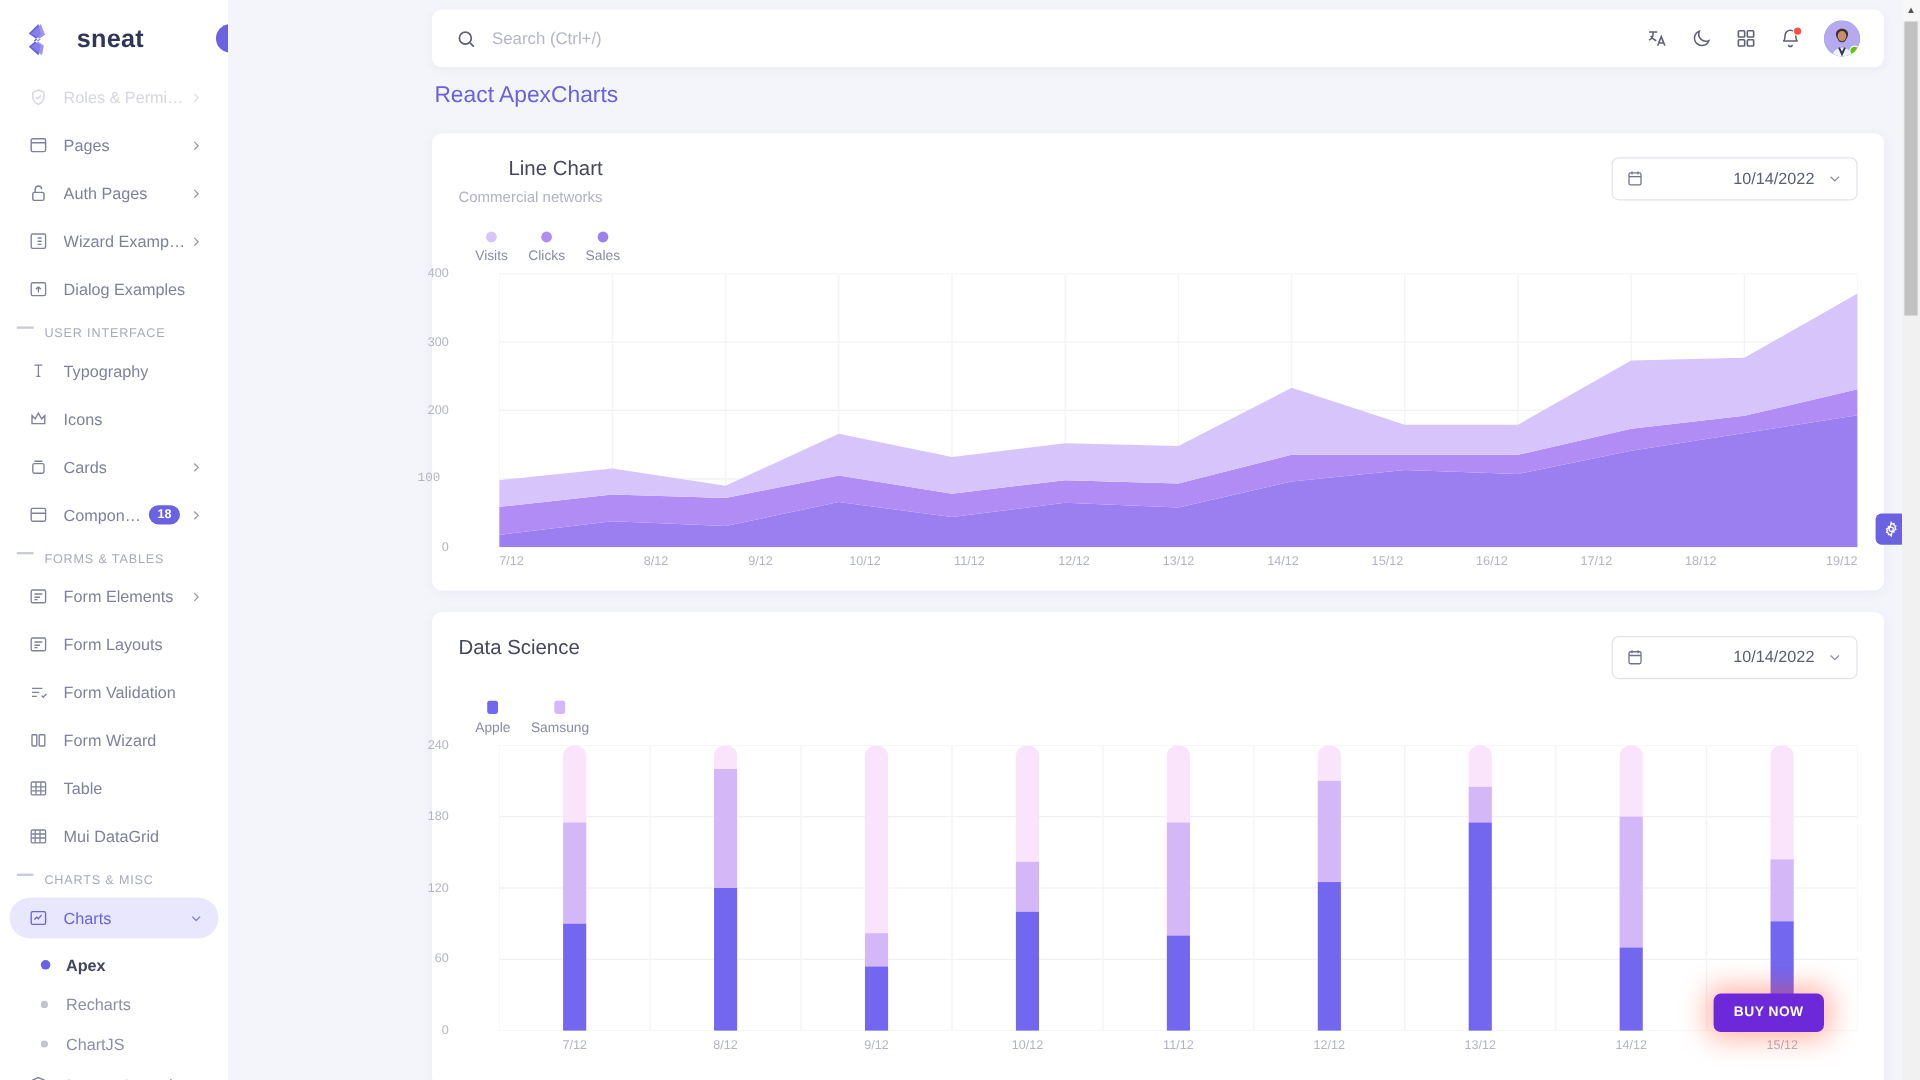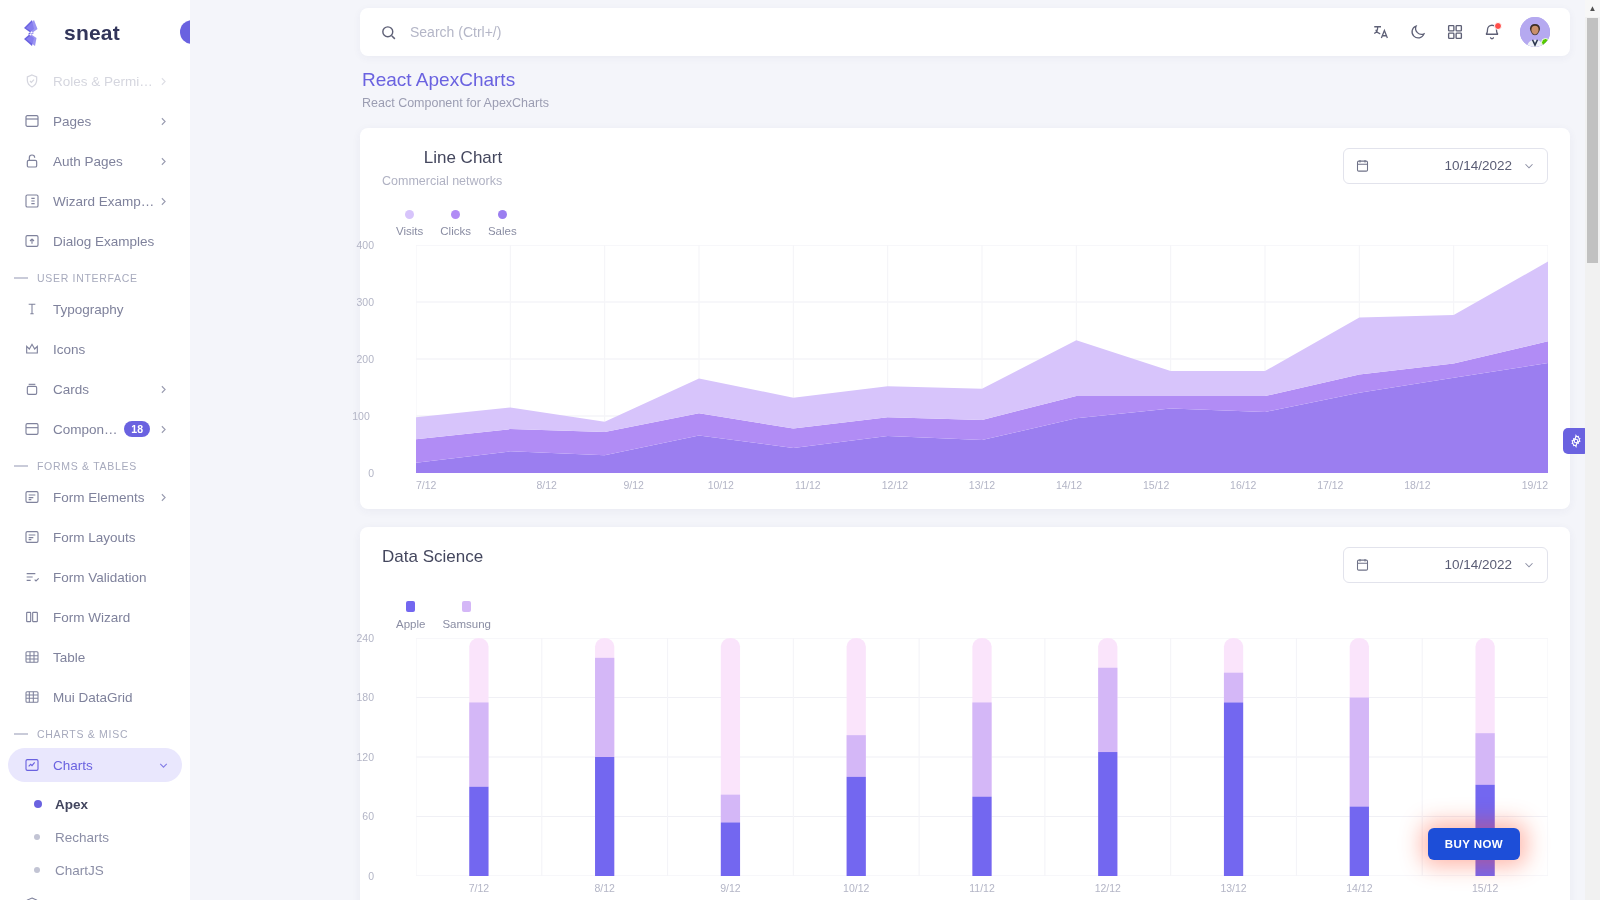--- a/index.html
+++ b/index.html
@@ -43,21 +43,21 @@
     display:flex; align-items:center; justify-content:center;
     flex: 0 0 20px;
   }
   .nav-item .label { flex: 1; white-space: nowrap; overflow: hidden; text-overflow: ellipsis; }
   .nav-item .chev { opacity:.8; display:flex; align-items:center;}
   .nav-item.faded { opacity: .33; }
   .nav-item.active {
     background: #e9e7fd; color: #6a62e0; font-weight: 500;
   }
   .sec {
-    display: flex; align-items: center;
+    display: flex; align-items: flex-start;
     margin: 14px 0 8px 0; padding-left: 6px;
     font-size: 10.5px; letter-spacing: .7px;
     color: #a7aabd; text-transform: uppercase;
   }
   .sec .dash { width: 14px; height: 1.5px; background:#c9cbd9; margin-right: 9px; }
   .badge {
     background: #6a62e0; color: #fff; font-size: 10.5px; font-weight:700;
     border-radius: 9px; padding: 2px 7px; margin-right: 7px; line-height: 1.2;
   }
   .sub-item {
@@ -143,21 +143,21 @@
   }
   .xlab { font-size:10.5px; color:#b3b5c6; text-align:center; }
 
   .fab-settings{
     position:absolute; right:11px; top:428px;
     width:26px;height:26px;border-radius:5px;background:#6a62e0;
     display:flex;align-items:center;justify-content:center;color:#fff;cursor:pointer;z-index:30;
   }
   .buynow{
     position:absolute; right:80px; bottom:40px;
-    background:#1d4ed8;color:#fff;font-size:11.5px;font-weight:700;letter-spacing:.4px;
+    background:#6d28d9;color:#fff;font-size:11.5px;font-weight:700;letter-spacing:.4px;
     padding:10px 17px;border-radius:6px;cursor:pointer;
     box-shadow:0 0 22px 6px rgba(255,62,29,.38);
     z-index:30;
   }
   .scrollbar{
     position:absolute; right:0; top:0; width:15px; height:900px;
     background:#f1f1f1; z-index:35;
   }
   .scrollbar .arrow{height:17px;display:flex;align-items:center;justify-content:center;color:#505050;font-size:8px;background:#f7f7f7;}
   .scrollbar .thumb{position:absolute;top:18px;left:2px;width:11px;height:245px;background:#c1c1c1;border-radius:0;}
@@ -462,21 +462,20 @@
           <path d="M7 30c.6-5 4-7.2 8-7.2S22.4 25 23 30z" fill="#eef1f7"></path>
           <path d="M13.2 22.4L15 26l1.8-3.6 1.4.6L15 30l-3.2-7z" fill="#2f3a52"></path>
         </svg>
         <span class="dot-green"></span>
       </span>
     </div>
   </div>
 
   <div class="page-head">
     <div class="page-title">React ApexCharts</div>
-    <div class="page-sub">React Component for ApexCharts</div>
   </div>
 
   <div class="card">
     <div class="card-head">
       <div>
         <div class="card-title">Line Chart</div>
         <div class="card-sub">Commercial networks</div>
       </div>
       <div class="datepick">
         <span style="display:flex;color:#6f7288;">
@@ -505,21 +504,21 @@
       </div>
       <div class="li">
         <span class="sw" id="lg2" style="background: rgb(155, 126, 240);"></span>
         <span>Sales</span>
       </div>
     </div>
 
     <div class="plot" style="height:250px;padding-left:34px;">
       <div id="area-y">
           <div class="ylab" style="top: 228px; left: 0px; right: auto; transform: translate(-100%, -50%); margin-right: 0px; padding-right: 8px; width: 34px; text-align: right; position: absolute;">0</div>
-          <div class="ylab" style="top: 171px; left: 0px; right: auto; transform: translate(-100%, -50%); margin-right: 0px; padding-right: 8px; width: 34px; text-align: center; position: absolute;">100</div>
+          <div class="ylab" style="top: 171px; left: 0px; right: auto; transform: translate(-100%, -50%); margin-right: 0px; padding-right: 8px; width: 34px; text-align: left; position: absolute; font-family: Liberation Mono, monospace;">100</div>
           <div class="ylab" style="top: 114px; left: 0px; right: auto; transform: translate(-100%, -50%); margin-right: 0px; padding-right: 8px; width: 34px; text-align: right; position: absolute;">200</div>
           <div class="ylab" style="top: 57px; left: 0px; right: auto; transform: translate(-100%, -50%); margin-right: 0px; padding-right: 8px; width: 34px; text-align: right; position: absolute;">300</div>
           <div class="ylab" style="top: 0px; left: 0px; right: auto; transform: translate(-100%, -50%); margin-right: 0px; padding-right: 8px; width: 34px; text-align: right; position: absolute;">400</div>
         </div>
       <svg id="area-svg" width="100%" height="228" viewBox="0 0 1000 228" preserveAspectRatio="none" style="display:block;">
           <line x1="0" y1="228" x2="1000" y2="228" stroke="#f0f0f5" stroke-width="1"></line>
           <line x1="0" y1="171" x2="1000" y2="171" stroke="#f0f0f5" stroke-width="1"></line>
           <line x1="0" y1="114" x2="1000" y2="114" stroke="#f0f0f5" stroke-width="1"></line>
           <line x1="0" y1="57" x2="1000" y2="57" stroke="#f0f0f5" stroke-width="1"></line>
           <line x1="0" y1="0" x2="1000" y2="0" stroke="#f0f0f5" stroke-width="1"></line>

